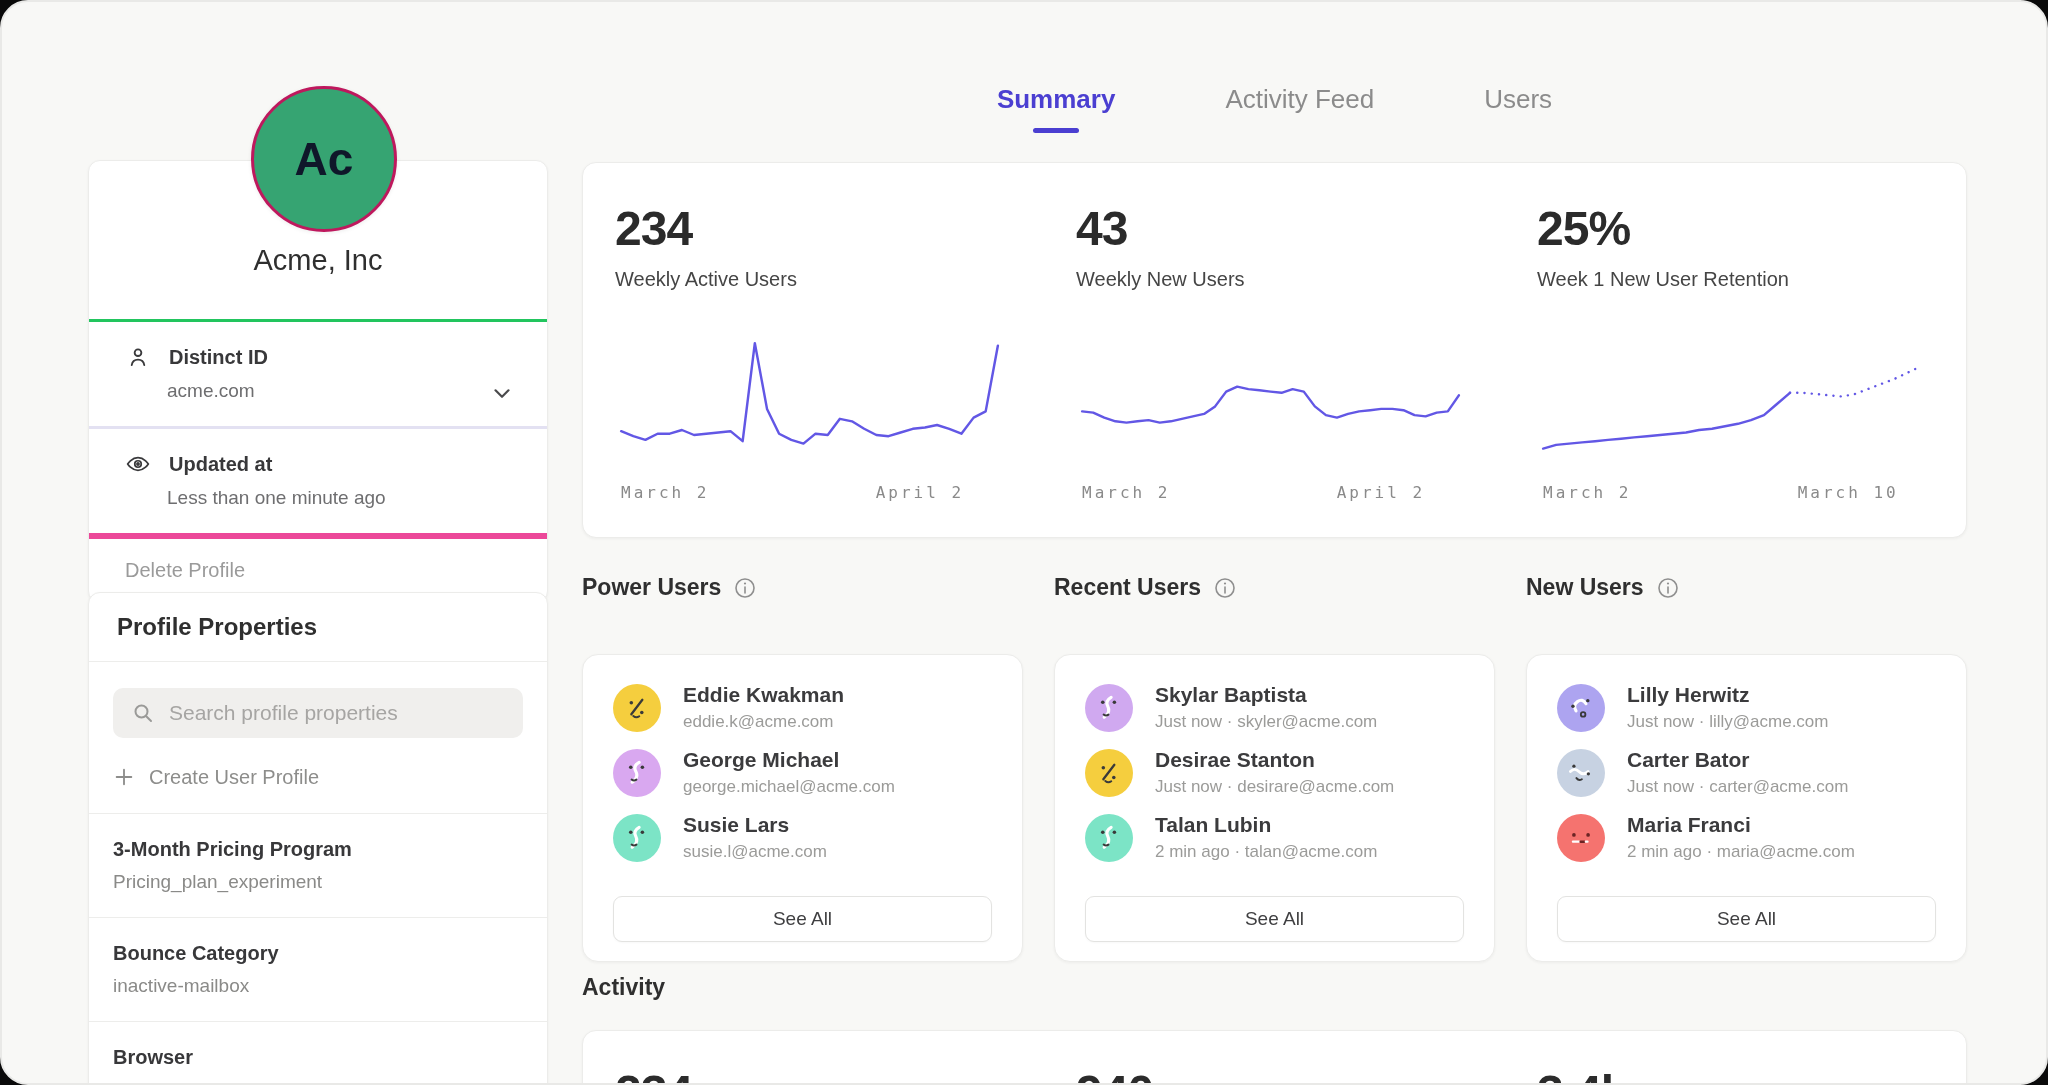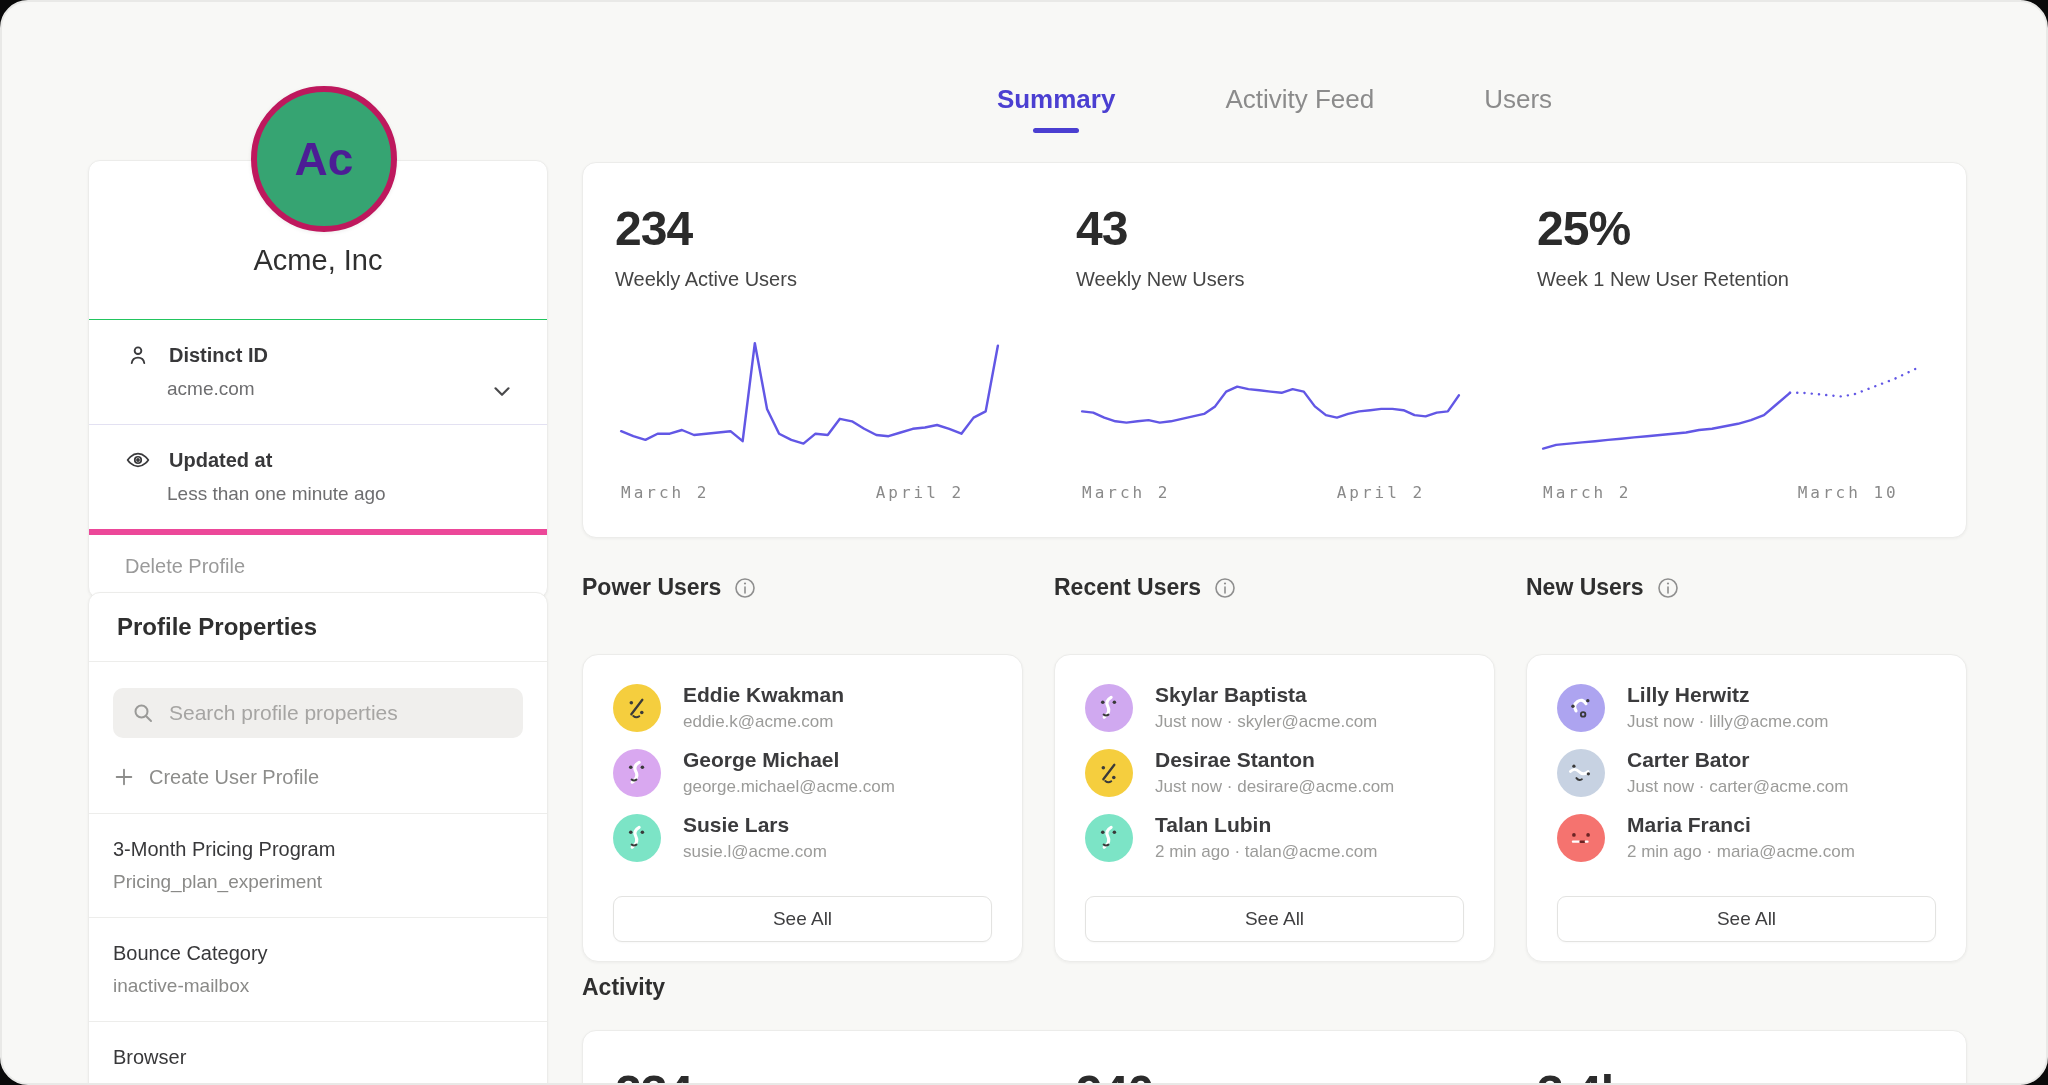--- a/index.html
+++ b/index.html
@@ -5,26 +5,26 @@
   * { margin:0; padding:0; box-sizing:border-box; }
   body { background:#0a0a0a; font-family:"Liberation Sans","DejaVu Sans",sans-serif; }
   .frame { position:relative; width:2048px; height:1085px; background:#f8f8f6;
            border-radius:28px; overflow:hidden; border:2px solid #e9e9e7; }
 
   
   .card { background:#fff; border:1px solid #ececea; border-radius:12px;
           box-shadow:0 1px 3px rgba(30,30,30,.05); }
   .company-card { position:absolute; left:86px; top:158px; width:460px; }
   .company-avatar { position:absolute; left:249px; top:84px; width:146px; height:146px;
-          border-radius:50%; border:6px solid #be185d; background:#36A472; color:#4c1d95;
+          border-radius:50%; border:3px solid #be185d; background:#36A472; color:#0f172a;
           display:flex; align-items:center; justify-content:center;
           font-size:46px; font-weight:700; z-index:5; box-shadow:0 1px 4px rgba(0,0,0,.08); }
   .company-title { height:158px; display:flex; align-items:flex-end; justify-content:center;
           padding-bottom:42px; font-size:29px; font-weight:400; color:#2f2f2f; }
-  .side-row { border-top:1px solid #22c55e; padding:22px 36px 24px; position:relative; }
+  .side-row { border-top:3px solid #22c55e; padding:22px 36px 24px; position:relative; }
   .side-row.lavender { border-top-color:#e3e1f2; }
   .side-row .row-head { display:flex; align-items:center; gap:18px; }
   .side-row .row-label { font-size:20px; font-weight:700; color:#38383a; }
   .side-row .row-value { font-size:19px; color:#6e6e70; margin:10px 0 0 42px; }
   .side-icon { width:26px; height:26px; color:#3a3a3c; flex:0 0 auto; }
   .chevron { position:absolute; right:32px; top:58px; width:26px; height:26px; color:#4a4a4c; cursor:pointer; }
   .delete-row { border-top:6px solid #ec4899; padding:20px 36px; font-size:20px; color:#9a9a9a; cursor:pointer; }
 
   .props-card { position:absolute; left:86px; top:590px; width:460px; height:620px; }
   .props-title { padding:20px 28px; font-size:24px; font-weight:700; color:#2f2f2f;
@@ -32,21 +32,21 @@
   .search-box { margin:26px 24px 0; height:50px; background:#f0efed; border-radius:10px;
                 display:flex; align-items:center; gap:14px; padding:4px 18px; }
   .search-box input { border:none; background:transparent; outline:none; flex:1;
                 font-size:21px; color:#3a3a3a; font-family:inherit; }
   .search-box input::placeholder { color:#a6a5a3; }
   .search-icon { width:24px; height:24px; color:#9a9a98; }
   .create-row { margin:28px 24px 24px; display:flex; align-items:flex-start; gap:14px;
                 font-size:20px; color:#8d8d8b; cursor:pointer; }
   .plus-icon { width:22px; height:22px; color:#8d8d8b; }
   .prop-row { border-top:1px solid #ededeb; padding:24px 24px; }
-  .prop-name { font-size:20px; font-weight:400; color:#38383a; }
+  .prop-name { font-size:20px; font-weight:700; color:#38383a; }
   .prop-value { font-size:19px; color:#8a8a88; margin-top:10px; }
 
   
   .tabs { position:absolute; left:580px; top:82px; width:1385px; display:flex;
           justify-content:center; gap:110px; }
   .tab { font-size:26px; color:#8b8b8b; font-weight:500; padding-bottom:16px;
          position:relative; cursor:pointer; }
   .tab.active { color:#4B3FD1; font-weight:700; }
   .tab.active::after { content:""; position:absolute; left:50%; transform:translateX(-50%);
          bottom:-2px; width:46px; height:5px; border-radius:3px; background:#4B3FD1; }

